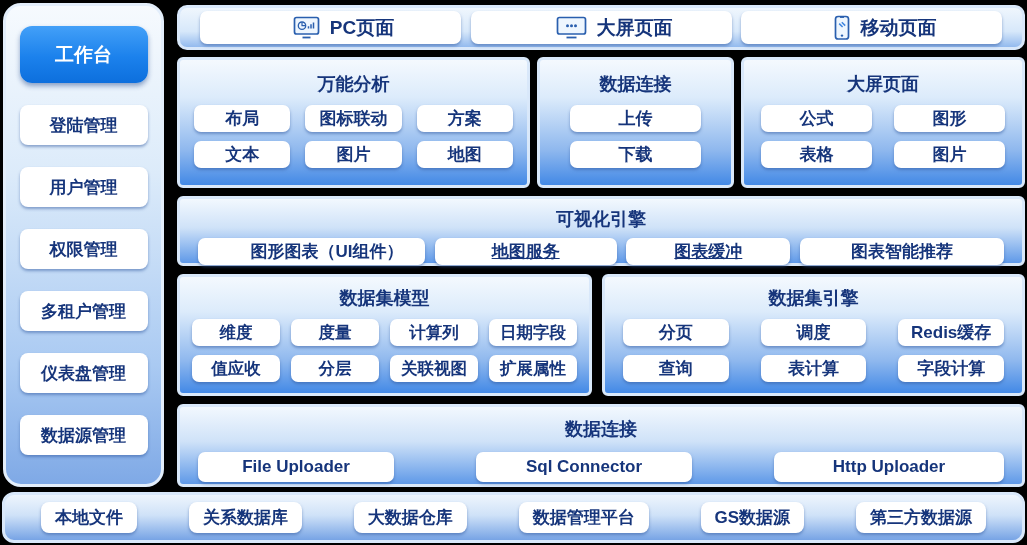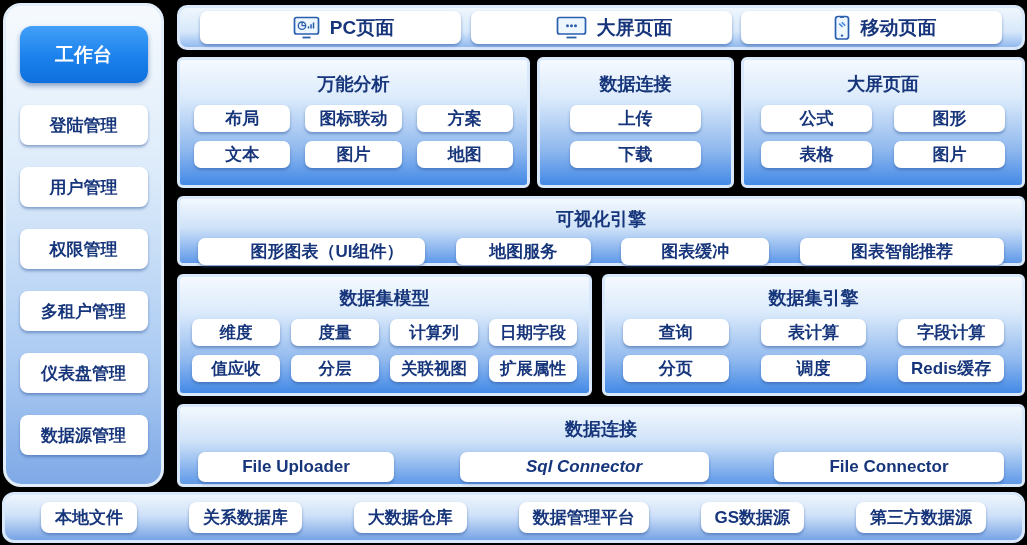--- a/index.html
+++ b/index.html
@@ -55,36 +55,36 @@
   .p-market .btn-row{margin-top:9px;}
   .p-market .btn-row:first-of-type{margin-top:11px;}
   .p-market .pbtn{width:131px;}
   .p-report{left:741px;top:57px;width:284px;height:131px;padding:12px 17px 0;}
   .p-report .btn-row{gap:22px;margin-top:9px;}
   .p-report .btn-row:first-of-type{margin-top:11px;}
   .p-report .pbtn{flex:1;}
   
   .p-visual{left:177px;top:196px;width:848px;height:70px;padding:8px 18px 0;}
   .p-visual .btn-row{justify-content:space-between;margin-top:7px;}
-  .p-visual .pbtn.w1{width:196px;padding-left:31px;} .p-visual .pbtn.w2{width:135px;}
-  .p-visual .pbtn.w3{width:148px;} .p-visual .pbtn.w4{width:204px;}
+  .p-visual .pbtn.w1{width:196px;padding-left:31px;} .p-visual .pbtn.w2{width:182px;text-decoration:underline;}
+  .p-visual .pbtn.w3{width:164px;text-decoration:underline;} .p-visual .pbtn.w4{width:204px;}
   
   .p-dsmodel{left:177px;top:274px;width:415px;height:122px;padding:9px 12px 0;}
   .p-dsmodel .btn-row{gap:11px;margin-top:9px;}
   .p-dsmodel .btn-row:first-of-type{margin-top:12px;}
   .p-dsmodel .pbtn{flex:1;font-size:16.5px;}
   .p-dsengine{left:602px;top:274px;width:423px;height:122px;padding:9px 18px 0;}
   .p-dsengine .btn-row{gap:32px;margin-top:9px;}
   .p-dsengine .btn-row:first-of-type{margin-top:12px;}
   .p-dsengine .pbtn{flex:1;}
   
   .p-dataconn{left:177px;top:404px;width:848px;height:83px;padding:10px 18px 0;}
   .p-dataconn .btn-row{justify-content:space-between;margin-top:11px;}
   .p-dataconn .pbtn{height:30px;}
-  .p-dataconn .pbtn.w1{width:196px;} .p-dataconn .pbtn.w2{width:249px;font-style:italic;}
+  .p-dataconn .pbtn.w1{width:196px;} .p-dataconn .pbtn.w2{width:216px;}
   .p-dataconn .pbtn.w3{width:230px;}
   
   .bottombar{left:2px;top:492px;width:1023px;height:51px;border-radius:12px;
     display:flex;align-items:center;justify-content:space-between;padding:18px 36px;}
   .bottombar .wbtn{height:31px;padding:0 14px;border-radius:8px;}
 </style>
 </head>
 <body>
 
 <div class="abs sidebar">
@@ -193,37 +193,37 @@
     <div class="wbtn pbtn">值应收</div>
     <div class="wbtn pbtn">分层</div>
     <div class="wbtn pbtn">关联视图</div>
     <div class="wbtn pbtn">扩展属性</div>
   </div>
 </div>
 
 <div class="abs rim grad-tall p-dsengine">
   <div class="ptitle">数据集引擎</div>
   <div class="btn-row">
+    <div class="wbtn pbtn">分页</div>
+    <div class="wbtn pbtn">调度</div>
+    <div class="wbtn pbtn">Redis缓存</div>
+  </div>
+  <div class="btn-row">
     <div class="wbtn pbtn">查询</div>
     <div class="wbtn pbtn">表计算</div>
     <div class="wbtn pbtn">字段计算</div>
   </div>
-  <div class="btn-row">
-    <div class="wbtn pbtn">分页</div>
-    <div class="wbtn pbtn">调度</div>
-    <div class="wbtn pbtn">Redis缓存</div>
-  </div>
 </div>
 
 <div class="abs rim grad-mid p-dataconn">
   <div class="ptitle">数据连接</div>
   <div class="btn-row">
     <div class="wbtn pbtn w1">File Uploader</div>
     <div class="wbtn pbtn w2">Sql Connector</div>
-    <div class="wbtn pbtn w3">File Connector</div>
+    <div class="wbtn pbtn w3">Http Uploader</div>
   </div>
 </div>
 
 <div class="abs rim grad-bottom bottombar">
   <div class="wbtn">本地文件</div>
   <div class="wbtn">关系数据库</div>
   <div class="wbtn">大数据仓库</div>
   <div class="wbtn">数据管理平台</div>
   <div class="wbtn">GS数据源</div>
   <div class="wbtn">第三方数据源</div>

